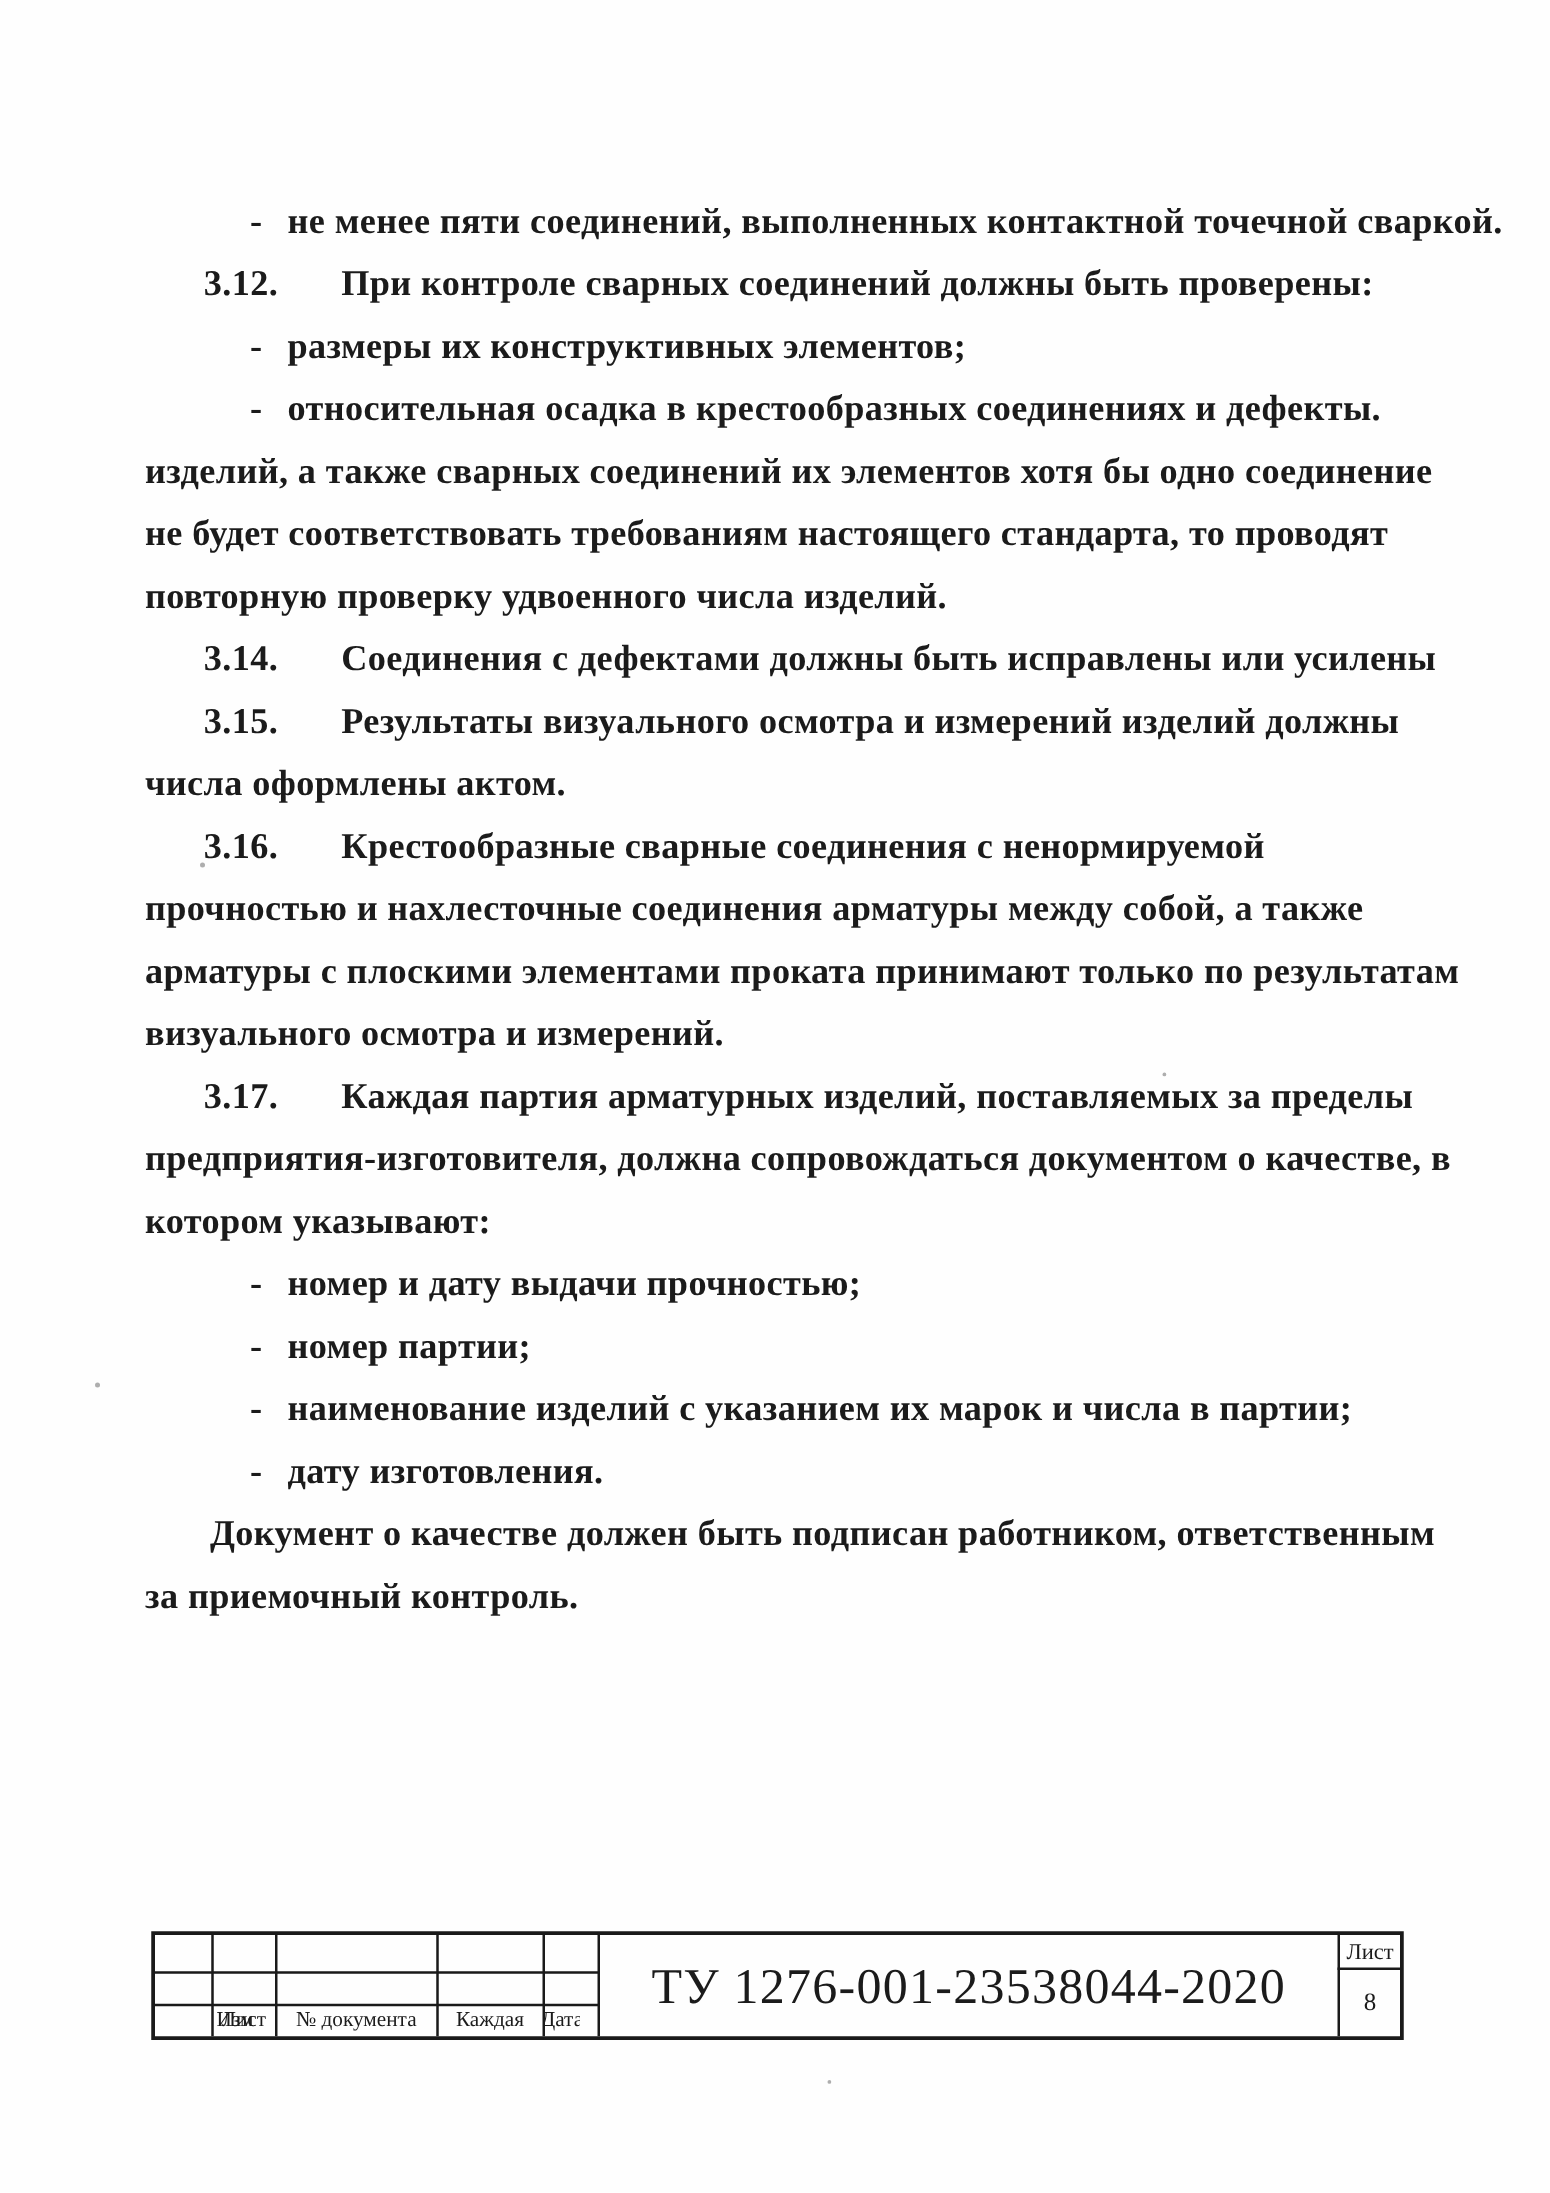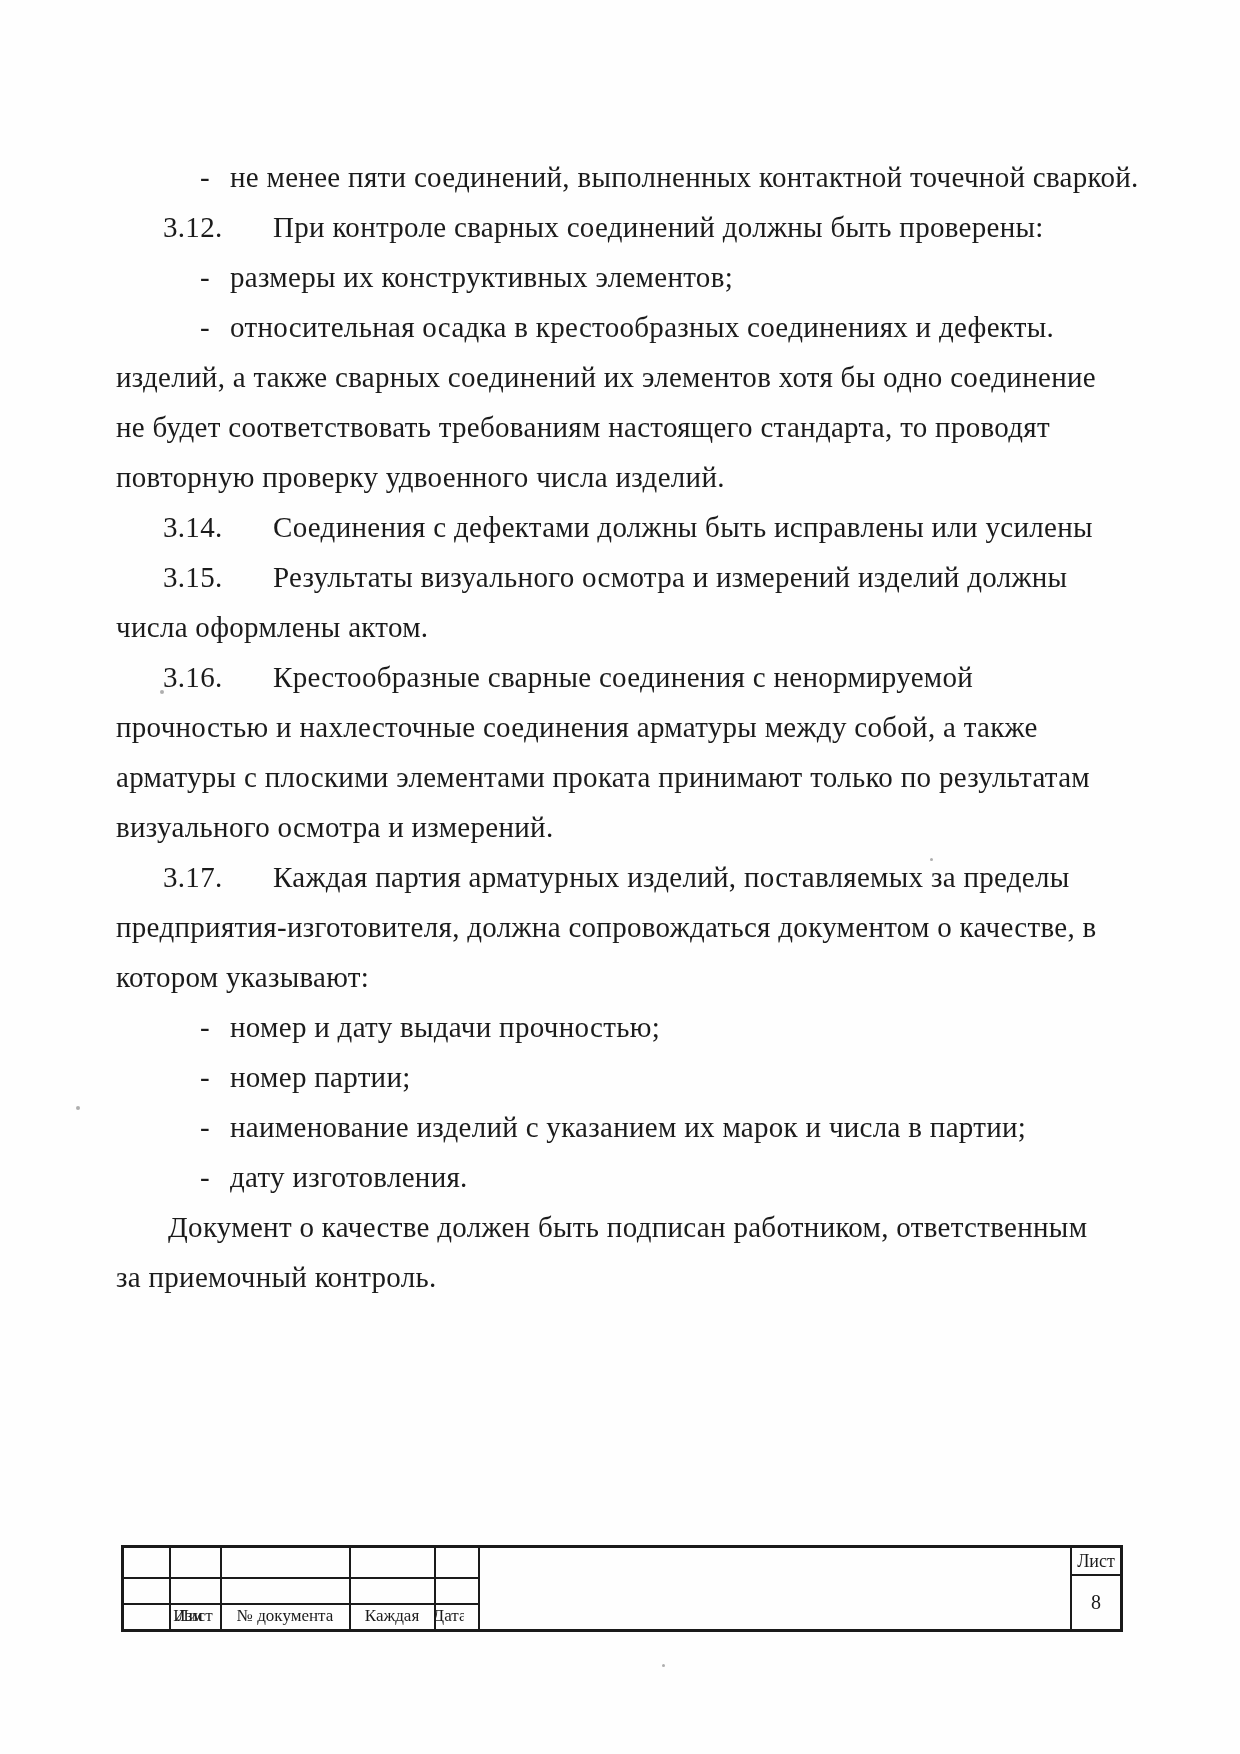--- a/index.html
+++ b/index.html
@@ -23,20 +23,21 @@
     left: 116px;
     top: 152px;
     width: 1060px;
   }
   .line {
     height: 50px;
     line-height: 50px;
     font-size: 29px;
     letter-spacing: 0.3px;
     white-space: nowrap;
+    font-weight: bold;
   }
   .line.numbered { padding-left: 47px; }
   .line .num { display: inline-block; width: 110px; }
   .line.bullet { padding-left: 84px; }
   .line .dash { display: inline-block; width: 30px; }
   .line.indent { padding-left: 52px; }
 
   
   .speck {
     position: absolute;
@@ -160,18 +161,19 @@
     <div class="hline" style="left:0; width:356px; top:55px;"></div>
 
     <div class="hline" style="left:946px; right:0; top:26px;"></div>
 
     <div class="col-label" style="left:0;    width:56px;padding-left:36px;">Изм</div>
     <div class="col-label" style="left:46px; width:50px;">Лист</div>
     <div class="col-label" style="left:97px; width:128px;text-align:right;">№ документа</div>
     <div class="col-label" style="left:226px;width:84px;">Каждая</div>
     <div class="col-label" style="left:311px;width:29px;">Дата</div>
 
+    <div class="doc-num">ТУ 1276-001-23538044-2020</div>
 
     <div class="sheet-label">Лист</div>
     <div class="sheet-num">8</div>
   </div>
 
 </div>
 
 </body></html>

